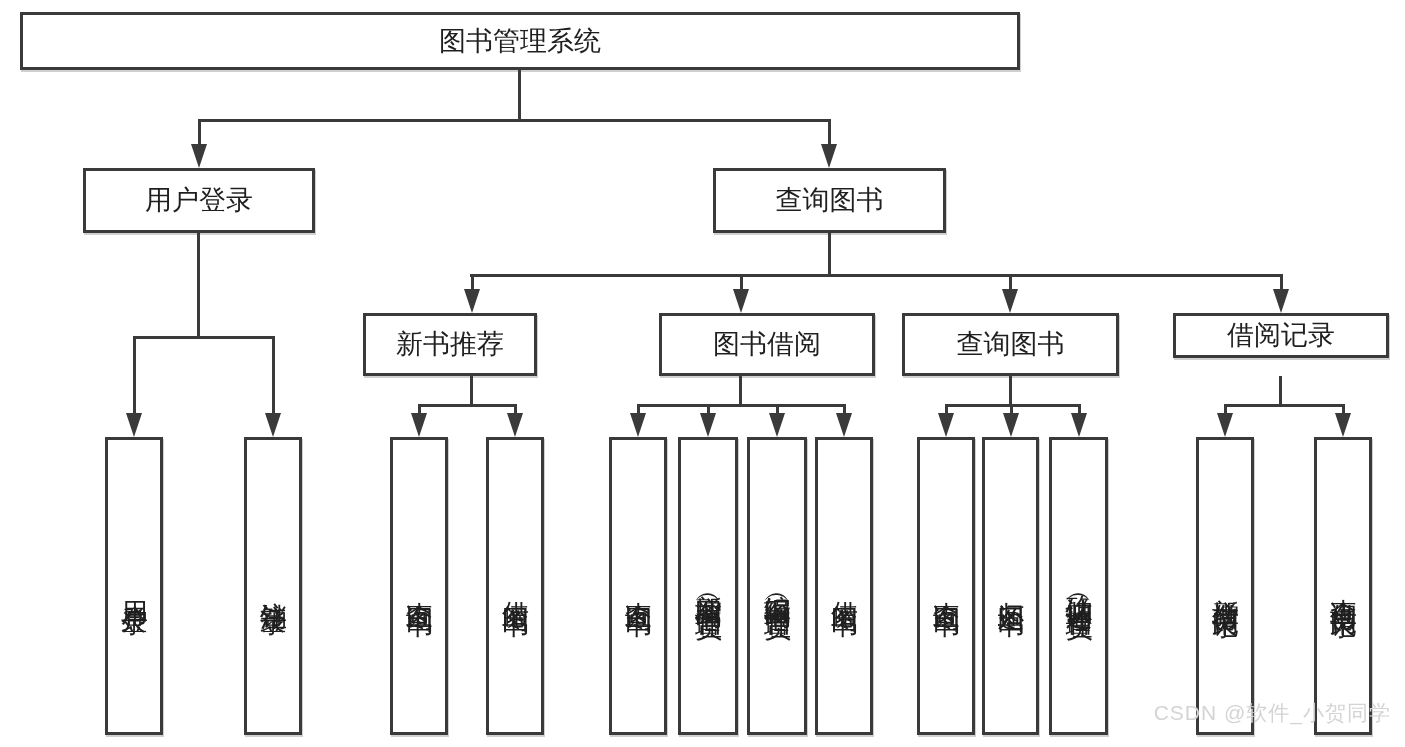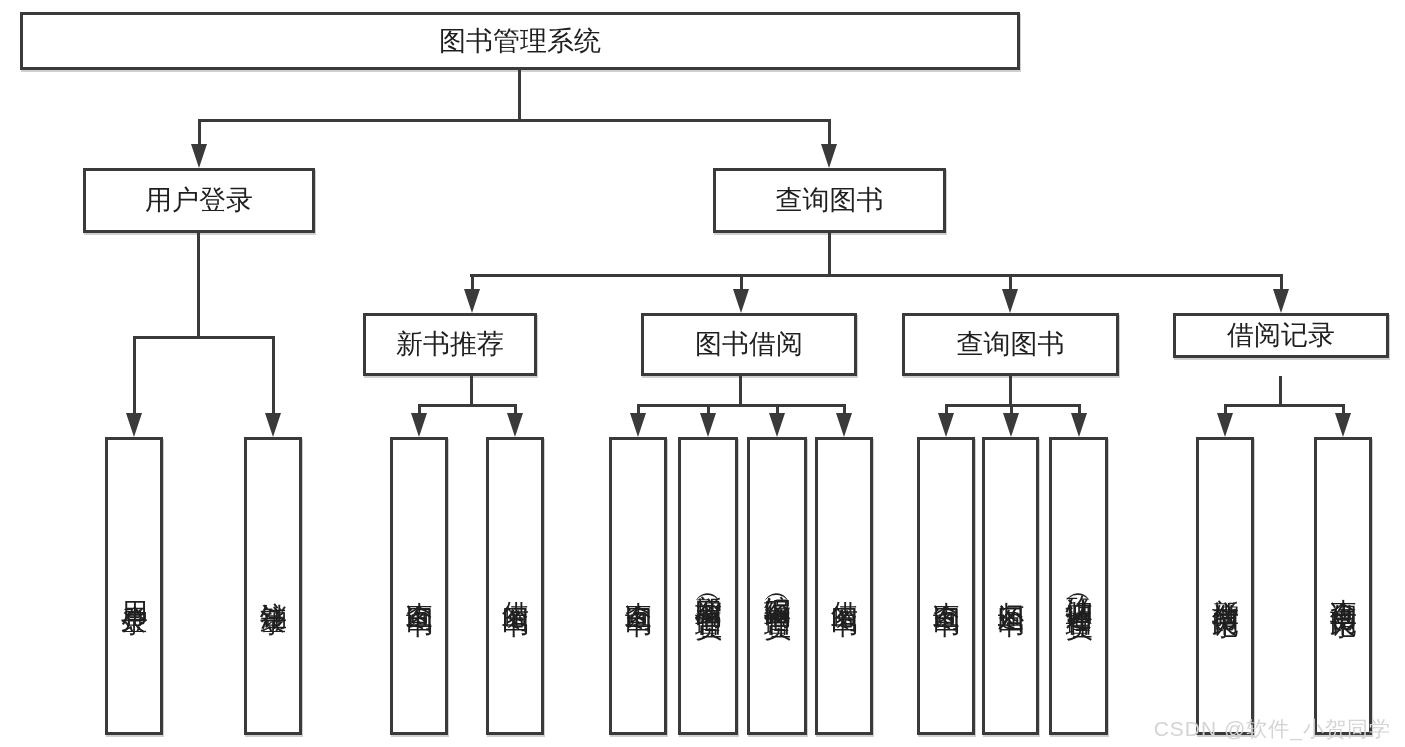--- a/index.html
+++ b/index.html
@@ -43,21 +43,21 @@
   }
   .drop .stem{width:3px;flex:1;background:var(--line);}
   .drop .head{
     width:0;height:0;
     border-left:8px solid transparent;
     border-right:8px solid transparent;
     border-top:24px solid var(--line);
   }
   #wm{
     position:absolute;
-    right:14px;bottom:4px;
+    right:14px;bottom:20px;
     font-size:21px;
     color:#d4d4d4;
     letter-spacing:1px;
     z-index:10;
     white-space:nowrap;
   }
 </style>
 </head>
 <body>
 
@@ -70,21 +70,21 @@
   <div class="box" style="left:83px;top:168px;width:232px;height:65px">
     <span class="lbl">用户登录</span>
   </div>
   <div class="box" style="left:713px;top:168px;width:233px;height:65px">
     <span class="lbl">查询图书</span>
   </div>
 
   <div class="box" style="left:363px;top:313px;width:174px;height:63px">
     <span class="lbl">新书推荐</span>
   </div>
-  <div class="box" style="left:641px;top:313px;width:216px;height:63px">
+  <div class="box" style="left:659px;top:313px;width:216px;height:63px">
     <span class="lbl">图书借阅</span>
   </div>
   <div class="box" style="left:902px;top:313px;width:217px;height:63px">
     <span class="lbl">查询图书</span>
   </div>
   <div class="box" style="left:1173px;top:313px;width:216px;height:45px">
     <span class="lbl">借阅记录</span>
   </div>
 
   <div class="box v" style="left:105px;top:437px;width:58px;height:298px">

